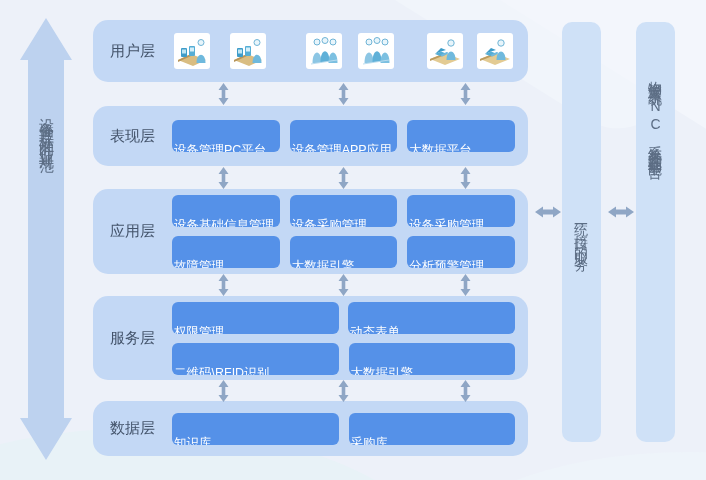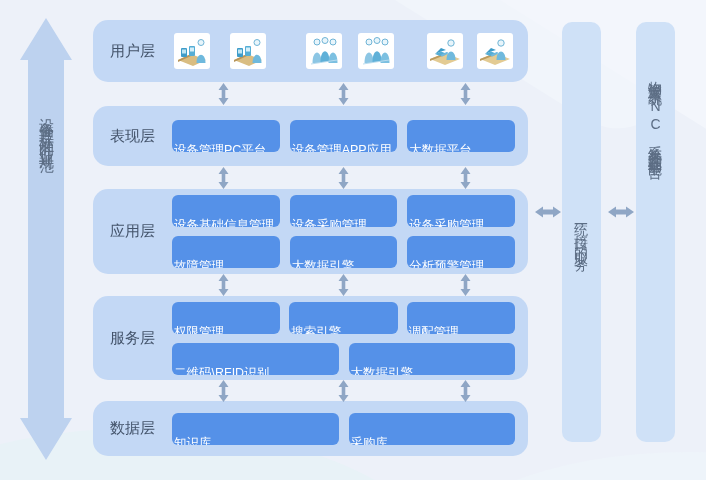--- a/index.html
+++ b/index.html
@@ -219,22 +219,21 @@
       <span class="varrow va3"><svg width="11" height="22" viewBox="0 0 11 22">
             <path d="M5.5 0 L10.5 7 H7.3 V15 H10.5 L5.5 22 L0.5 15 H3.7 V7 H0.5 Z" fill="#8fa6c5"></path>
           </svg></span>
     </div>
 
     <div class="layer-row row-service">
       <div class="layer-label">服务层</div>
       <div class="layer-content">
           <div class="btn-row four">
             <button class="btn">权限管理</button>
-            <button class="btn">搜索引擎</button>
-            <button class="btn">调配管理</button>
+            <button class="btn">动态表单</button>
           </div>
           <div class="btn-row">
             <button class="btn">二维码\RFID识别</button>
             <button class="btn">大数据引擎</button>
           </div>
         </div>
     </div>
 
     <div class="gap gap-4">
       <span class="varrow va1"><svg width="11" height="22" viewBox="0 0 11 22">

